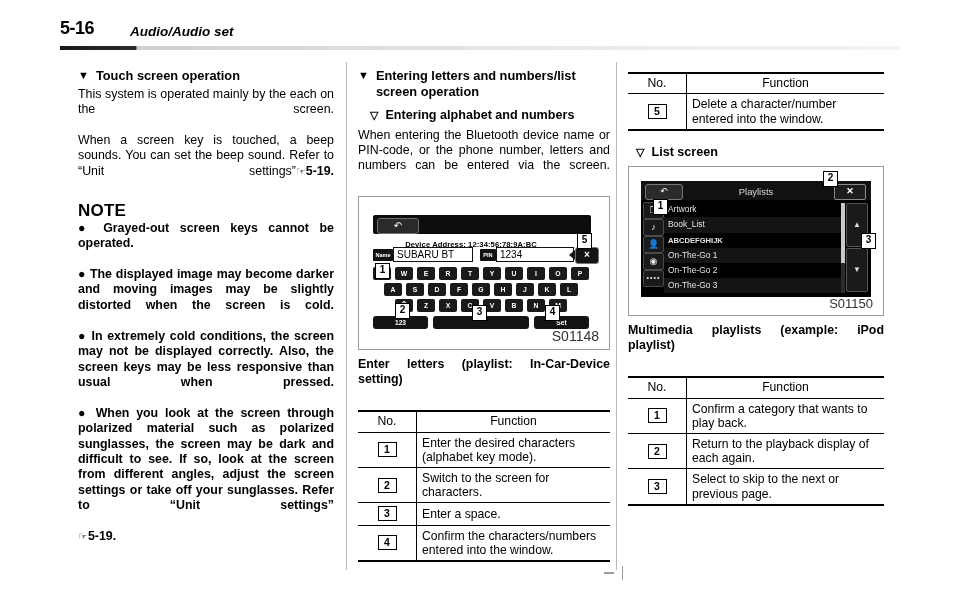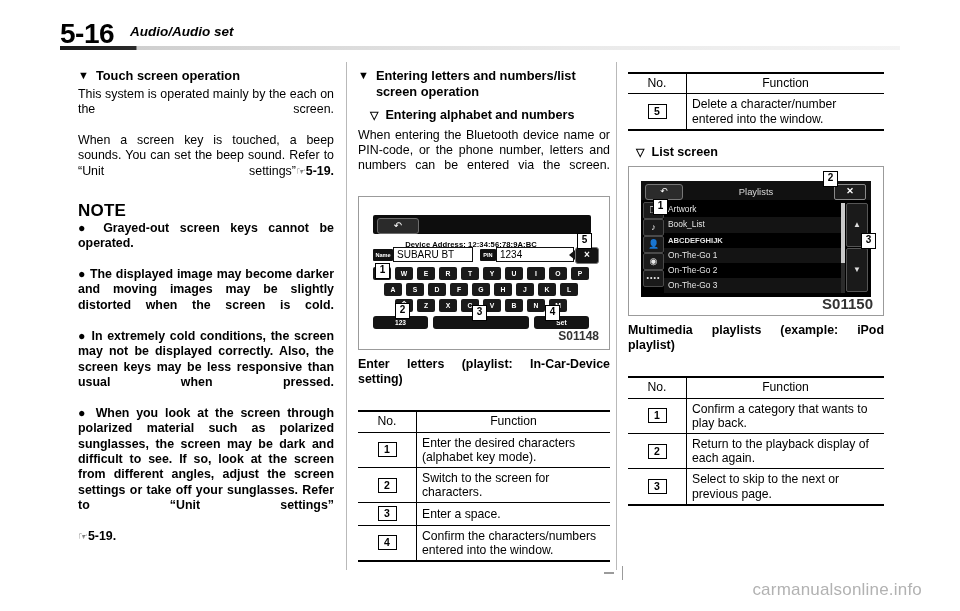--- a/index.html
+++ b/index.html
@@ -5,21 +5,21 @@
   html,body{margin:0;padding:0;background:#fff;}
   body{
     width:960px;height:611px;position:relative;overflow:hidden;
     font-family:"Liberation Sans", sans-serif;color:#000;
     -webkit-font-smoothing:antialiased;
   }
   .page{position:absolute;inset:0;}
 
   
   .hdr{position:absolute;left:60px;top:18px;width:840px;height:34px;}
-  .hdr .pno{position:absolute;left:0;top:0;font-size:28px;font-weight:bold;letter-spacing:-.5px;}
+  .hdr .pno{position:absolute;left:0;top:0;font-size:18px;font-weight:bold;letter-spacing:-.5px;}
   .hdr .sect{position:absolute;left:70px;top:6px;font-size:13.5px;font-weight:bold;font-style:italic;}
   .hdr .rule{position:absolute;left:0;top:28px;width:840px;height:4px;
        background:linear-gradient(to right,#1a1a1a 0%,#2b2b2b 9%,#cfcfcf 9.2%,#e9e9e9 60%,#f4f4f4 100%);}
 
   
   .col{position:absolute;top:68px;font-size:12.4px;line-height:15.4px;}
   .col1{left:78px;width:256px;}
   .col2{left:358px;width:252px;}
   .col3{left:628px;width:256px;}
   .vdiv{position:absolute;top:62px;width:1px;height:508px;background:#b9b9b9;}
@@ -81,21 +81,21 @@
   .kp .delkey{position:absolute;background:#131313;border:1px solid #777;border-radius:3px;
       color:#fff;font-size:10px;text-align:center;line-height:13px;font-weight:bold;}
   .kp .delarrow{position:absolute;width:0;height:0;border-top:5px solid transparent;
       border-bottom:5px solid transparent;border-right:6px solid #131313;}
   .kp .key{position:absolute;background:#1a1a1a;border-radius:2px;color:#fff;
       font-size:6.8px;font-weight:bold;text-align:center;}
   .kp .wide{background:#141414;border-radius:3px;color:#fff;font-size:6.6px;
       text-align:center;font-weight:bold;}
   .kp .callout{position:absolute;background:#fff;border:1.3px solid #000;font-size:10px;
       font-weight:bold;text-align:center;line-height:12px;width:13px;height:14px;z-index:6;}
-  .kp .sid{position:absolute;right:10px;bottom:5px;font-size:12px;font-weight:bold;color:#333;}
+  .kp .sid{position:absolute;right:10px;bottom:5px;font-size:14px;font-weight:normal;color:#333;}
 
   
   .ls{position:relative;width:100%;height:100%;}
   .ls .scr{position:absolute;left:12px;top:14px;right:12px;height:116px;background:#000;}
   .ls .tbar{position:absolute;left:0;top:0;right:0;height:19px;background:#111;}
   .ls .backbtn{position:absolute;left:4px;top:2.5px;width:36px;height:14px;background:#2b2b2b;
       border:1px solid #777;border-radius:3px;color:#fff;font-size:9px;text-align:center;line-height:13px;}
   .ls .ttl{position:absolute;left:0;right:0;top:3px;text-align:center;color:#d9d9d9;font-size:9.4px;}
   .ls .closebtn{position:absolute;right:5px;top:2.5px;width:30px;height:14px;background:#1d1d1d;
       border:1px solid #8a8a8a;border-radius:2px;color:#fff;font-size:9px;font-weight:bold;
@@ -106,21 +106,21 @@
   .ls .rows{position:absolute;left:23px;top:21px;right:30px;bottom:3px;}
   .ls .row{position:absolute;left:0;right:0;height:15.2px;color:#e4e4e4;font-size:8.4px;
       line-height:15.2px;padding-left:4px;}
   .ls .row.alt{background:#141414;}
   .ls .sb{position:absolute;right:26px;top:22px;width:4px;bottom:4px;background:#2b2b2b;}
   .ls .sbthumb{position:absolute;right:26px;top:22px;width:4px;height:60px;background:#c9c9c9;}
   .ls .pgbtn{position:absolute;right:3px;width:20px;background:#1a1a1a;border:1px solid #555;
       border-radius:2px;color:#ddd;font-size:8px;text-align:center;}
   .ls .callout{position:absolute;background:#fff;border:1.3px solid #000;font-size:10px;
       font-weight:bold;text-align:center;line-height:12px;width:13px;height:14px;z-index:6;}
-  .ls .sid{position:absolute;right:10px;bottom:4px;font-size:15px;font-weight:bold;color:#333;}
+  .ls .sid{position:absolute;right:10px;bottom:4px;font-size:13px;font-weight:normal;color:#333;}
   .footmark{position:absolute;right:38px;top:580px;font-size:17px;color:#b2b2b2;
       letter-spacing:.2px;}
   .footdash{position:absolute;left:604px;top:572px;width:10px;height:2px;background:#9b9b9b;}
   .foottick{position:absolute;left:622px;top:566px;width:1px;height:14px;background:#9b9b9b;}
 </style>
 </head>
 <body>
 
 <div class="page">
 
@@ -350,14 +350,13 @@
         <tr>
           <td class="cno"><span class="numbox">3</span></td>
           <td class="fdesc">Select to skip to the next or previous page.</td>
         </tr>
       </tbody>
     </table>
   </div>
 
   <div class="footdash"></div>
   <div class="foottick"></div>
-  <div class="footmark">carmanualsonline.info</div>
 </div>
 
 </body></html>

